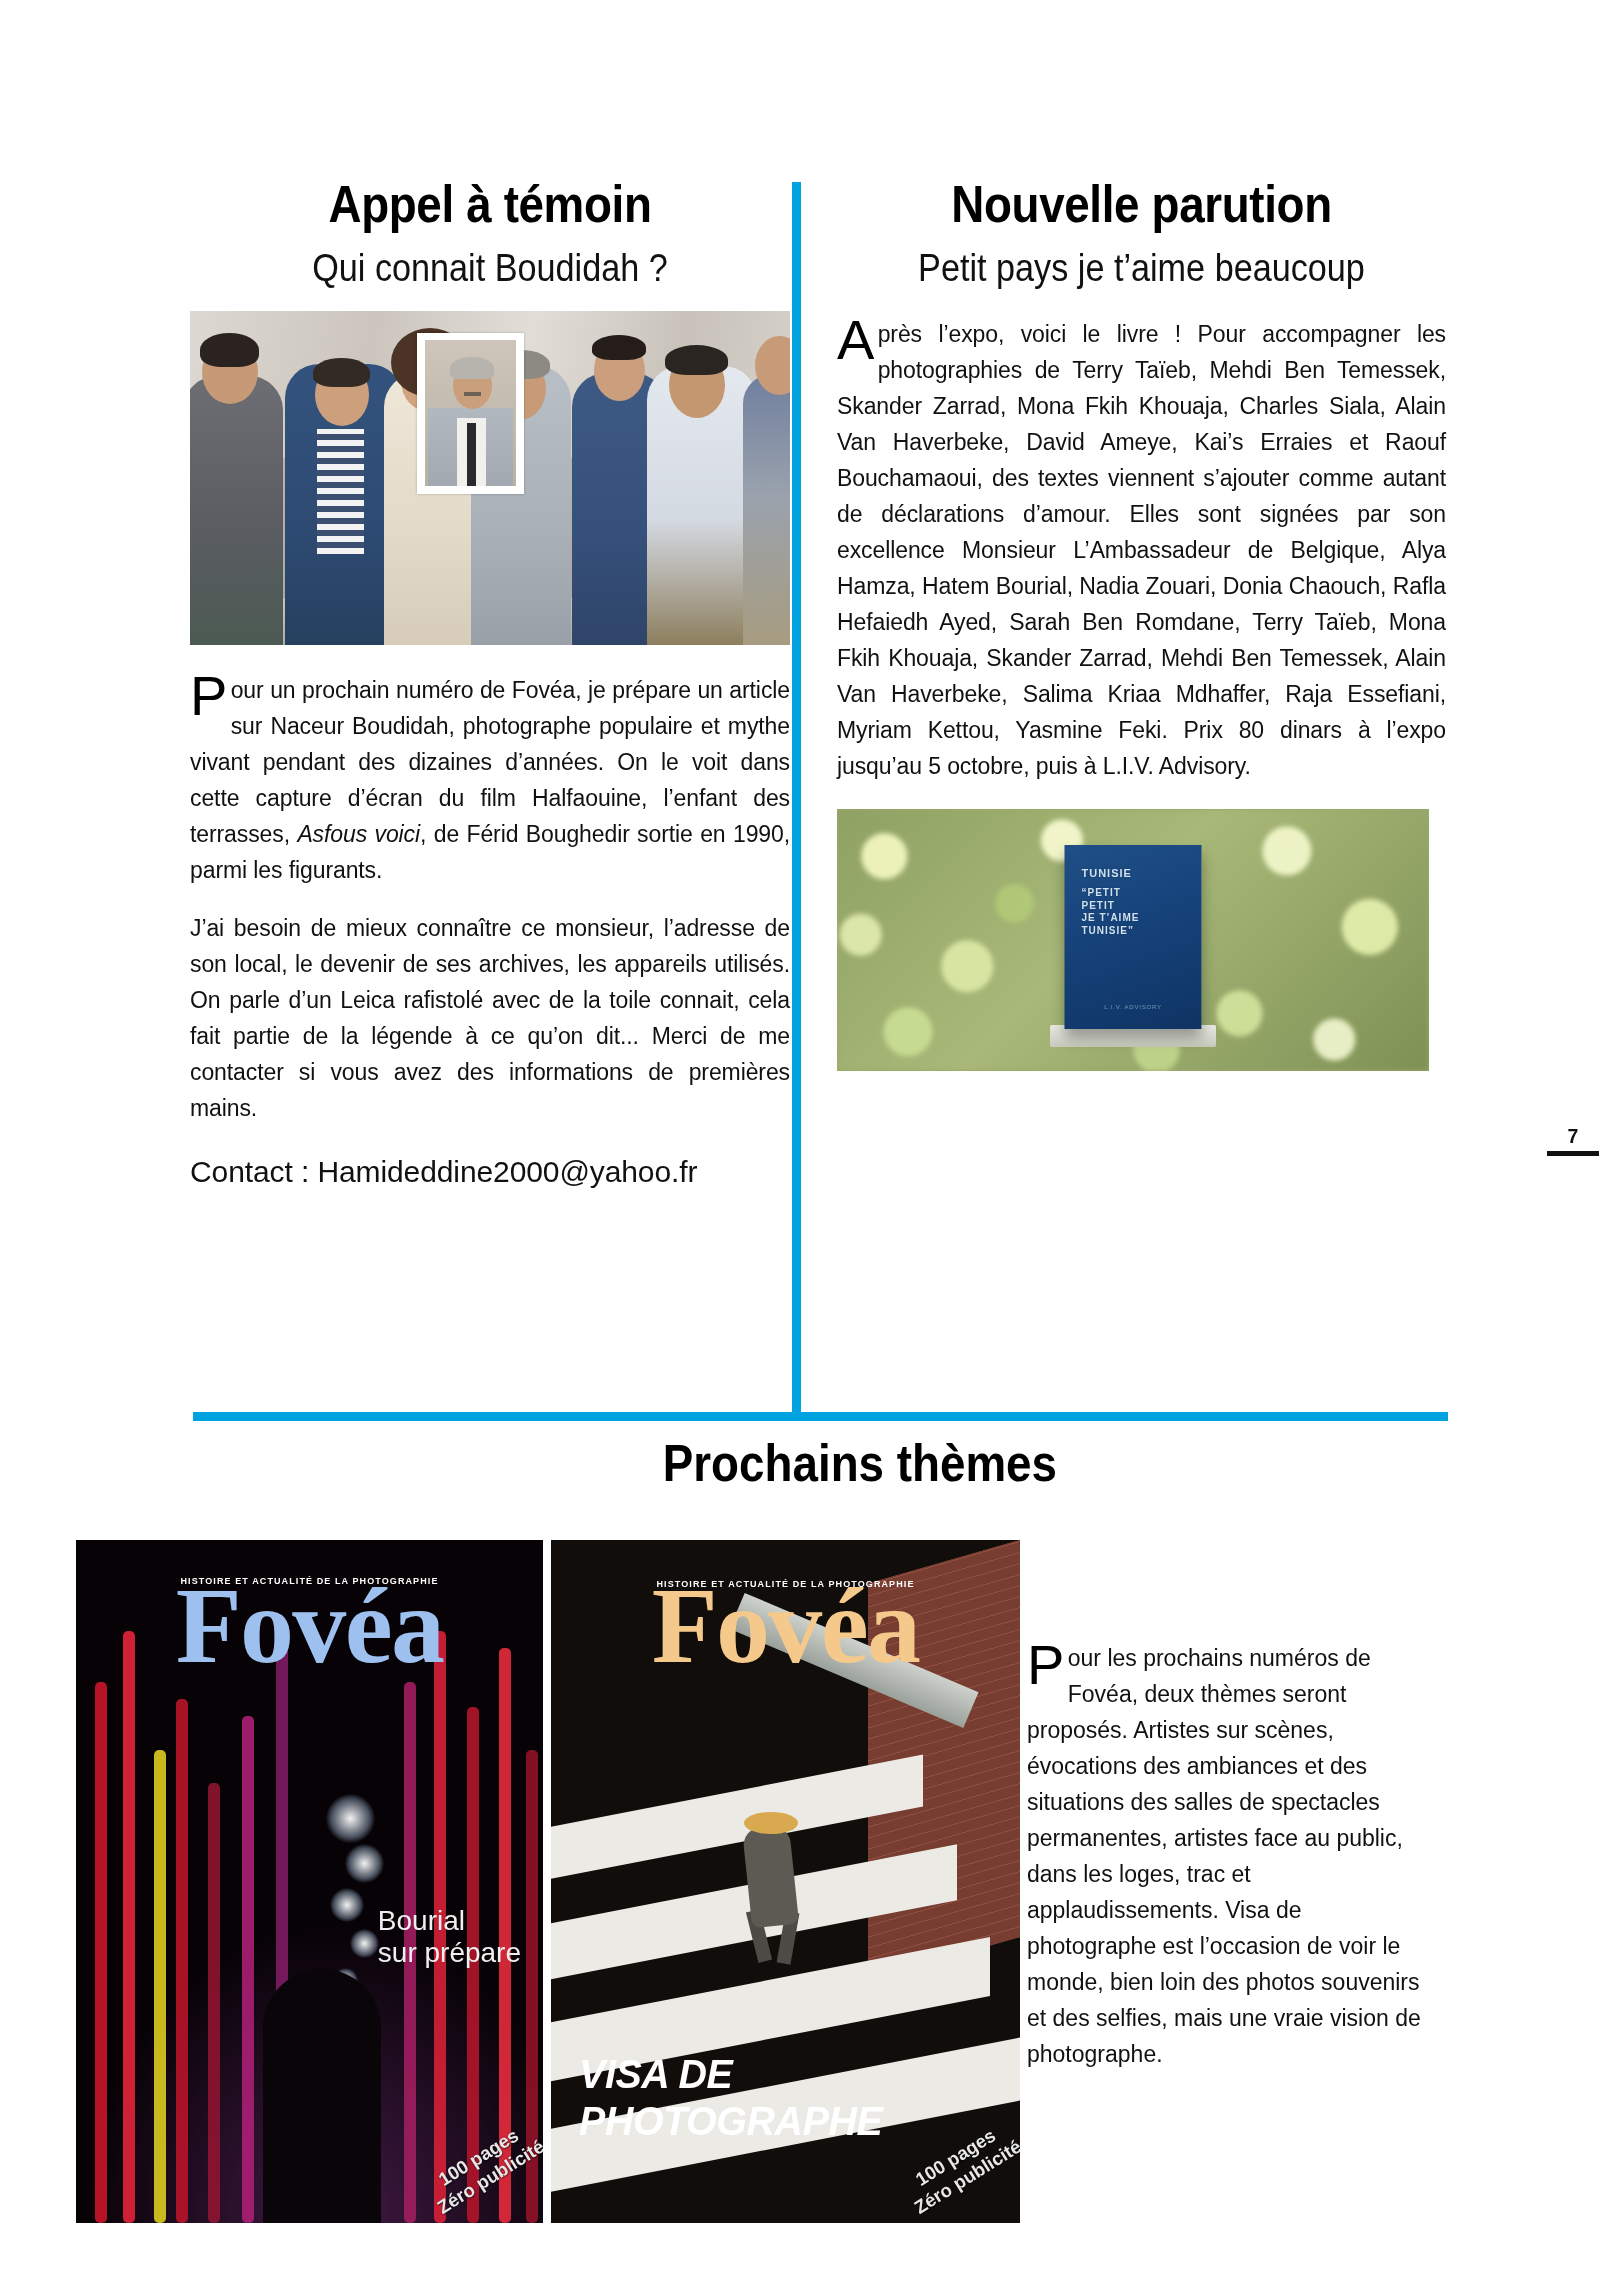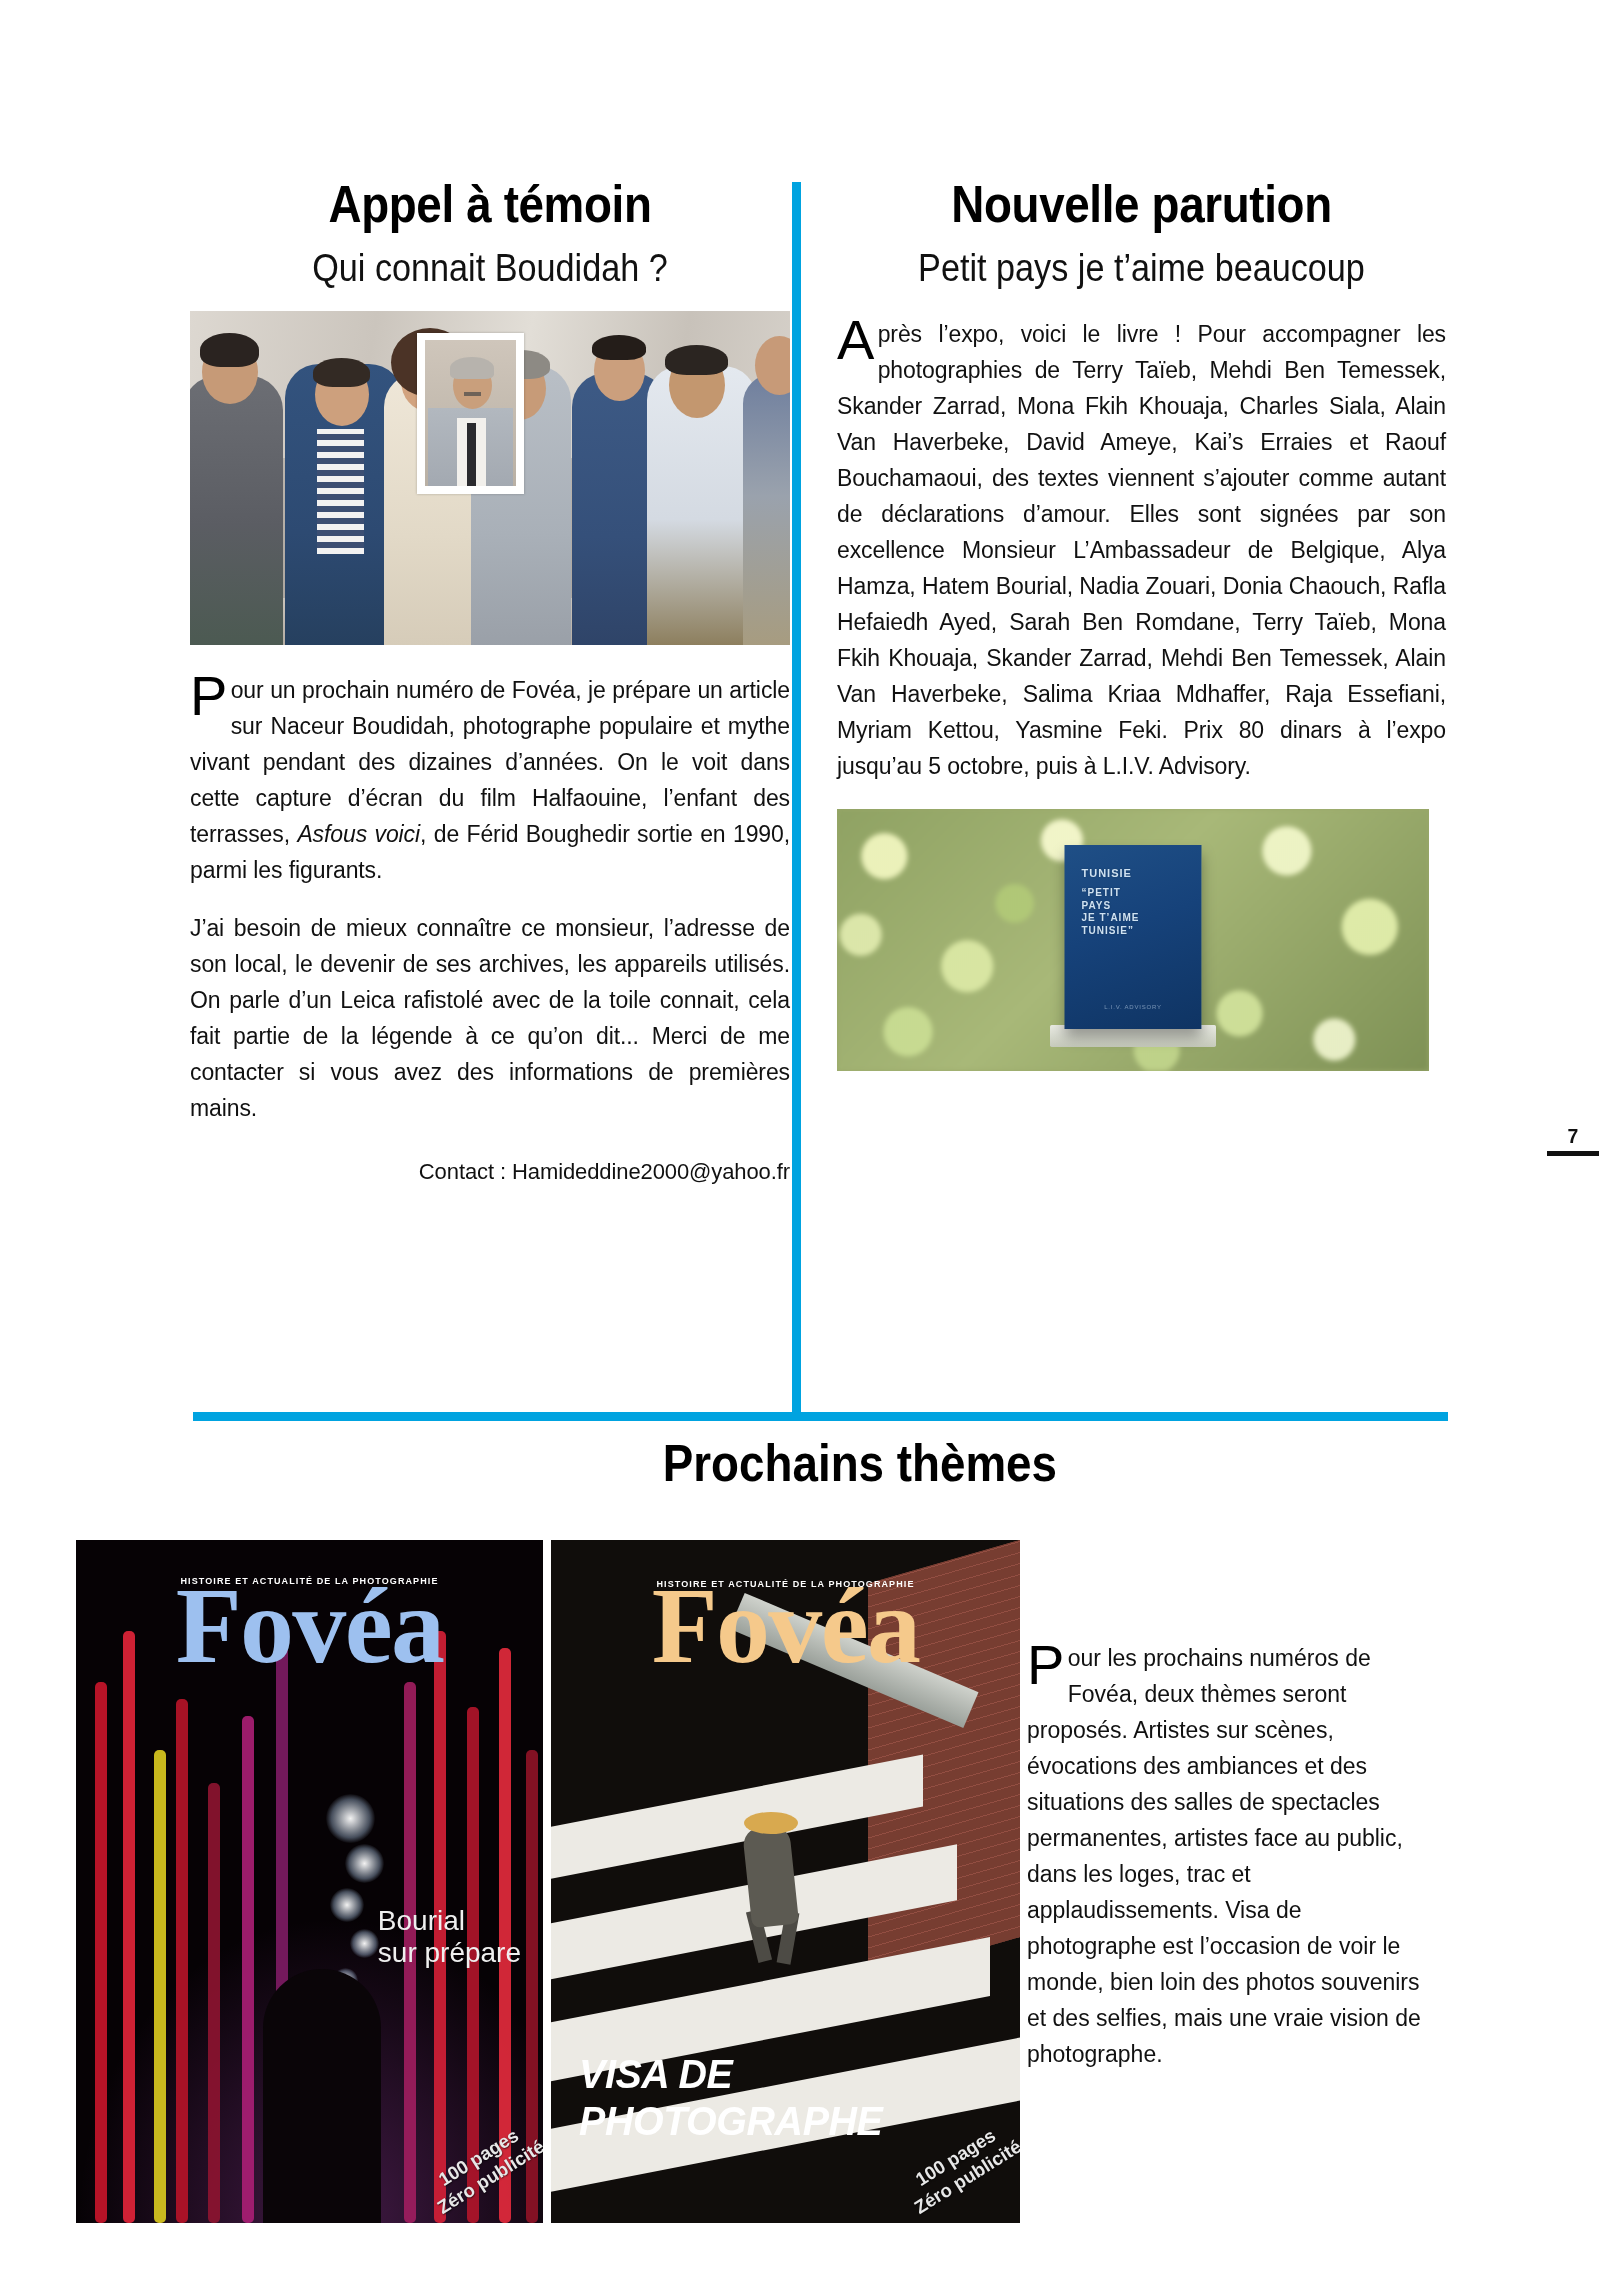--- a/index.html
+++ b/index.html
@@ -159,22 +159,22 @@
     font-size: 56px;
     line-height: 46px;
     font-weight: normal;
     padding-right: 3.4px;
     padding-top: 1.7px;
     color: #000;
   }
 
   .contact {
     margin-top: 29px;
-    text-align: right;
-    font-size: 22px;
+    text-align: left;
+    font-size: 30px;
     line-height: 34px;
     color: #111;
   }
 
   em.italic { font-style: italic; }
 
   
   .page-number {
     position: absolute;
     right: 24px;
@@ -555,21 +555,21 @@
         </p>
       </div>
 
       <div class="book-photo">
         <div class="bokeh"></div>
         <div class="book-stand"></div>
         <div class="book">
           <div class="book-txt">
             <span class="t1">TUNISIE</span>
             <span class="book-sub">“PETIT</span>
-            <span class="book-sub">PAYS</span>
+            <span class="book-sub">PETIT</span>
             <span class="book-sub">JE T’AIME</span>
             <span class="book-sub">TUNISIE”</span>
           </div>
           <span class="book-foot">L.I.V. ADVISORY</span>
         </div>
       </div>
     </div>
   </div>
 
   <div class="page-number">

